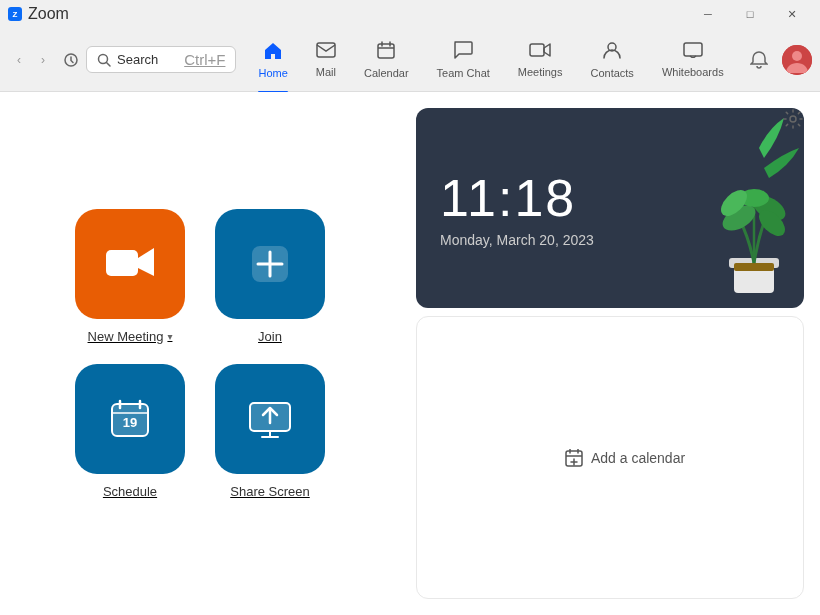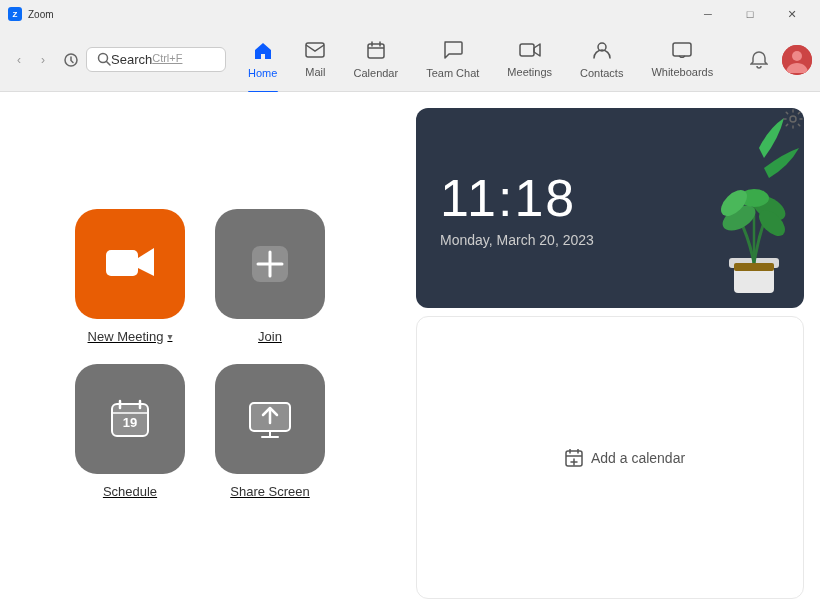--- a/index.html
+++ b/index.html
@@ -25,21 +25,21 @@
     .title-bar-left {
       display: flex;
       align-items: center;
       gap: 6px;
     }
     .title-bar-icon {
       width: 14px;
       height: 14px;
     }
     .title-bar-title {
-      font-size: 10px;
+      font-size: 16px;
       color: #333;
     }
     .title-bar-controls {
       display: flex;
       gap: 2px;
     }
     .title-bar-btn {
       width: 40px;
       height: 22px;
       background: transparent;
@@ -88,36 +88,37 @@
       display: flex;
       align-items: center;
       justify-content: center;
       color: #666;
       font-size: 14px;
       border-radius: 4px;
       margin-right: 4px;
     }
     .search-bar {
       display: flex;
-      align-items: flex-start;
+      align-items: center;
       background: white;
       border: 1px solid #ccc;
       border-radius: 6px;
       padding: 4px 10px;
+      gap: 6px;
       cursor: pointer;
       min-width: 140px;
     }
     .search-bar-text {
       font-size: 13px;
       color: #333;
     }
     .search-shortcut {
-      font-size: 11px;
+      font-size: 15px;
       color: #999;
-      margin-left: 0;
+      margin-left: 20px;
       text-decoration: underline;
     }
 
     
     .nav-items {
       display: flex;
       align-items: center;
       margin-left: 8px;
       flex: 1;
     }
@@ -236,21 +237,21 @@
       cursor: pointer;
       display: flex;
       align-items: center;
       justify-content: center;
       position: relative;
     }
     .action-btn.orange {
       background: #e85d04;
     }
     .action-btn.blue {
-      background: #737373;
+      background: #0369a1;
     }
     .action-label {
       font-size: 13px;
       color: #333;
       display: flex;
       align-items: center;
       gap: 4px;
     }
     .action-label-caret {
       font-size: 10px;

